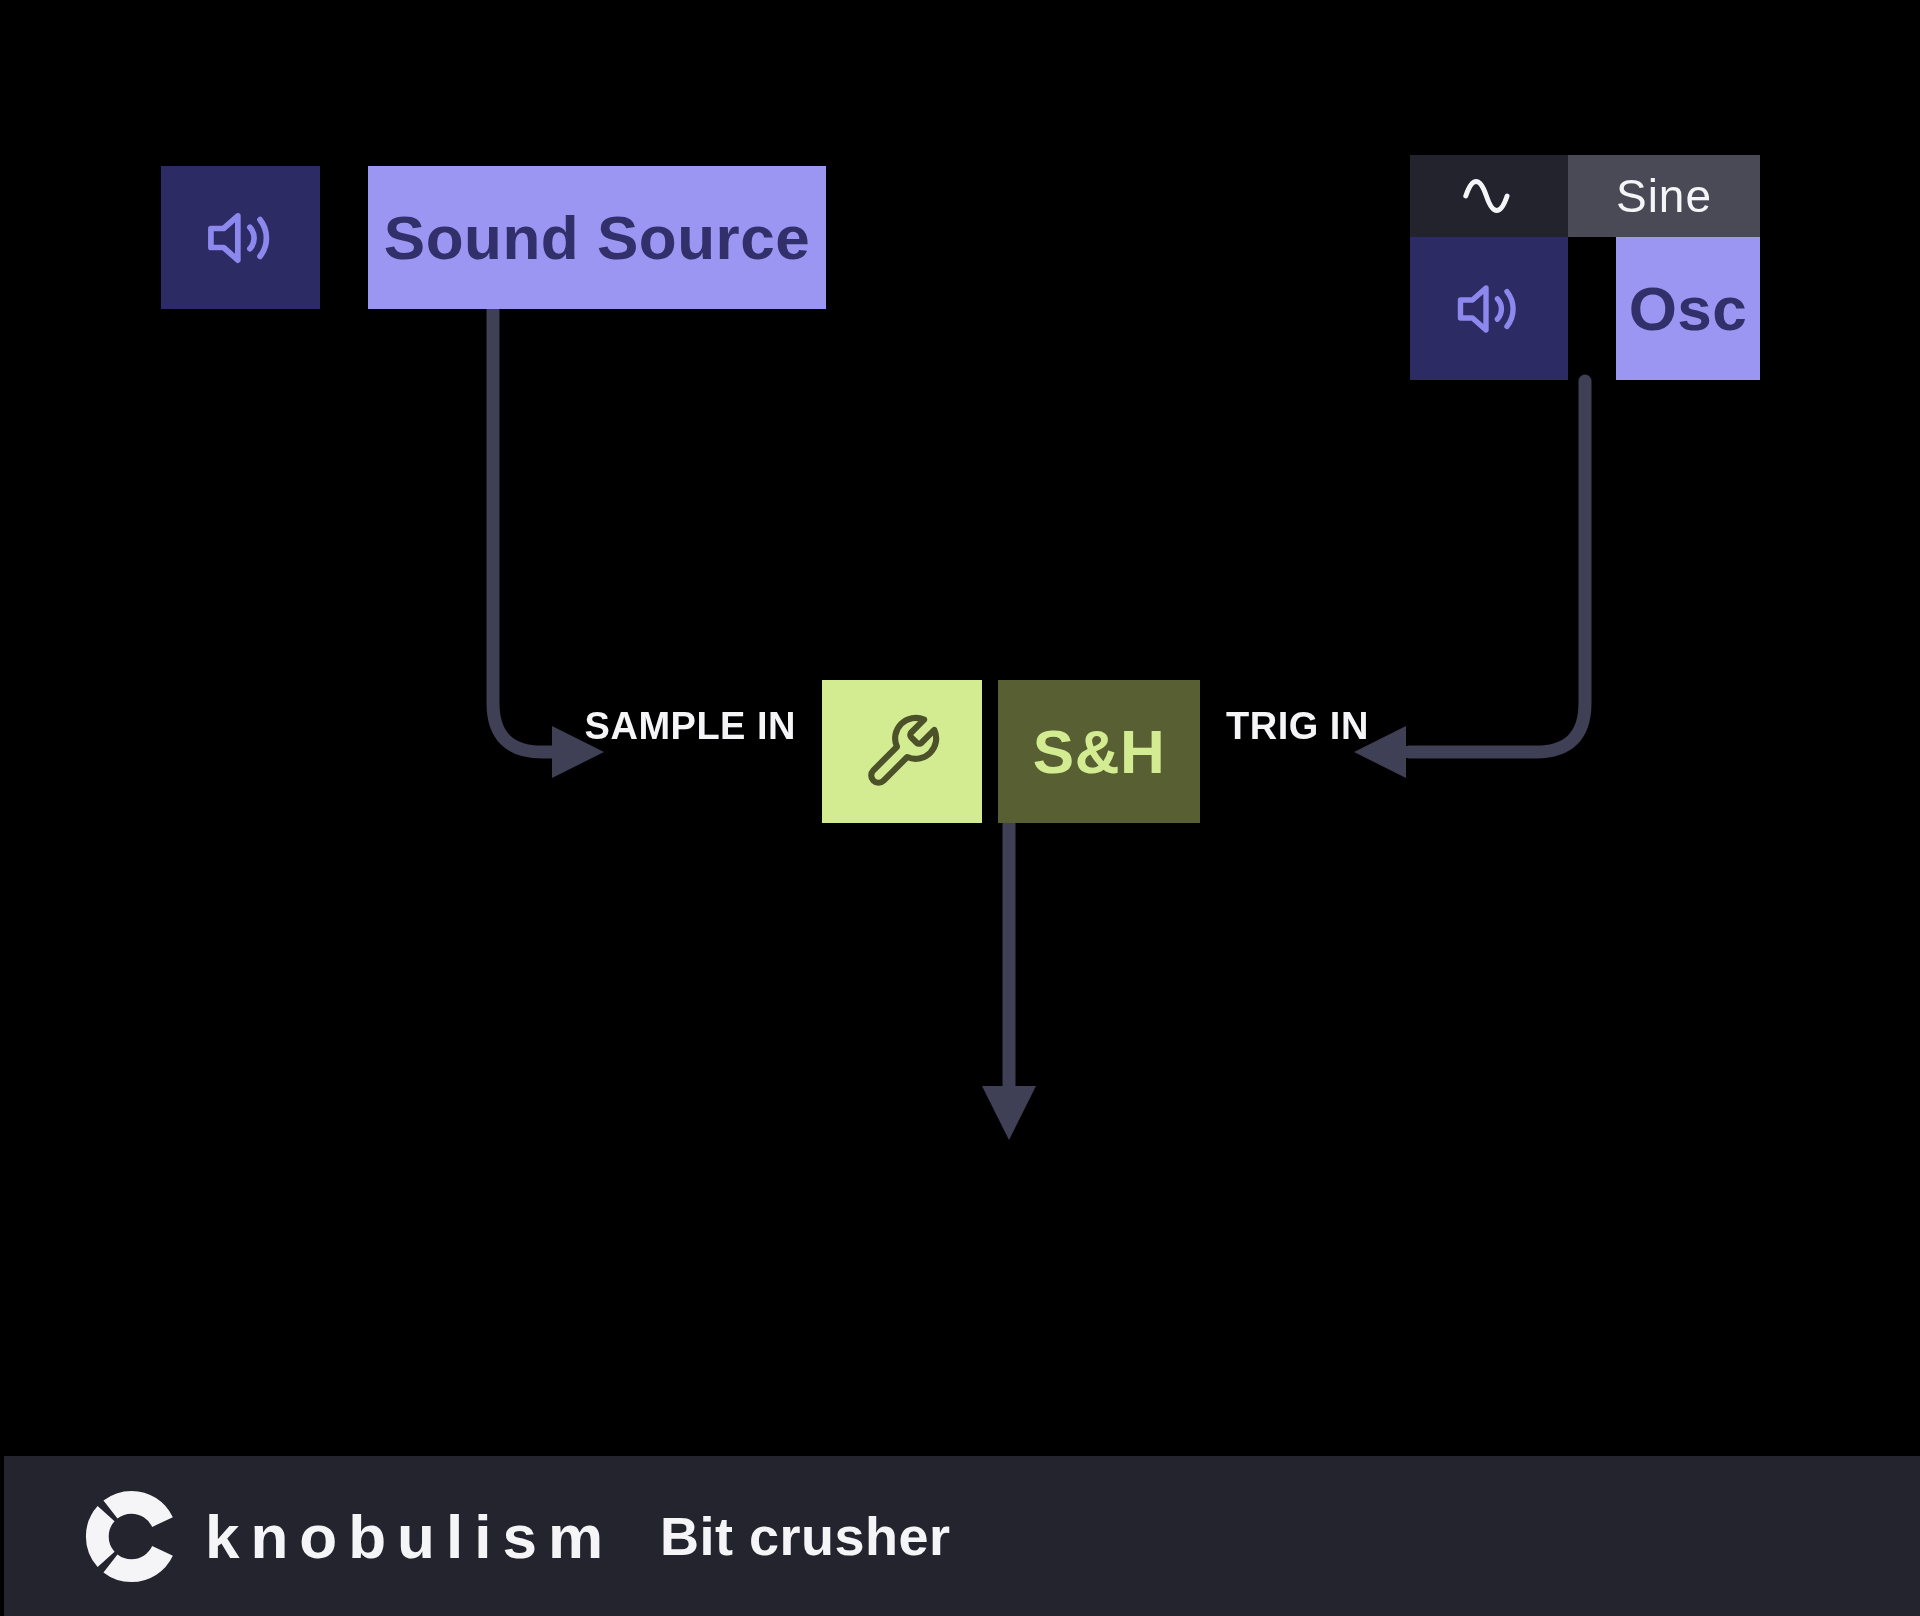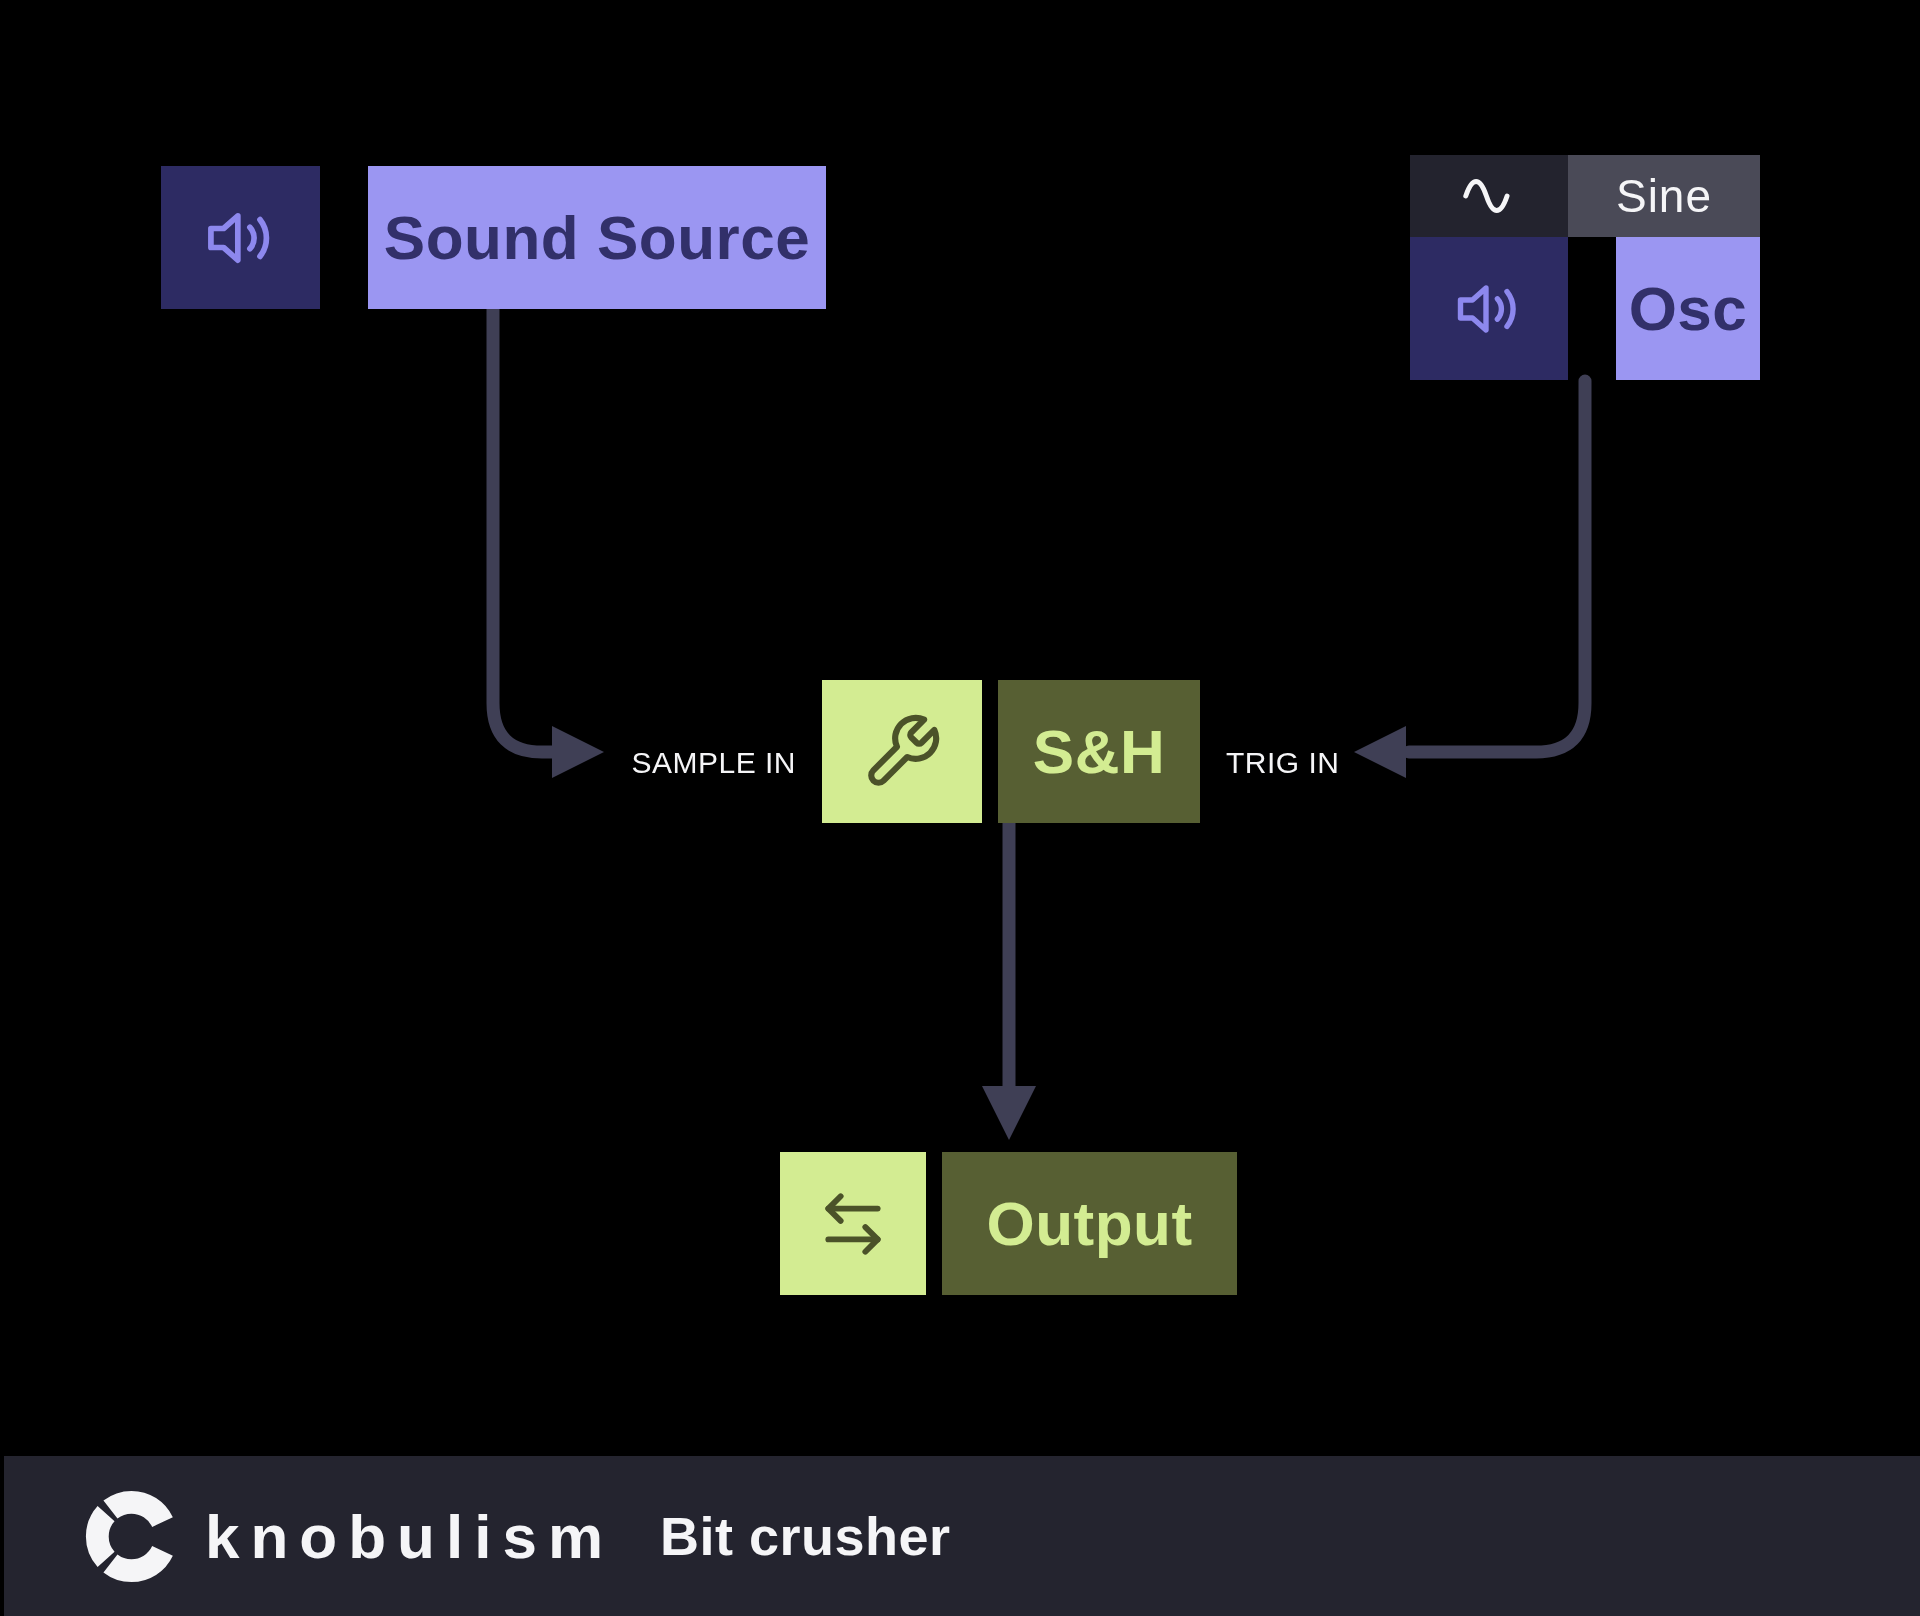--- a/index.html
+++ b/index.html
@@ -28,22 +28,22 @@
   
   .cell.green-light{background:var(--accent-green,#d3ec92);color:var(--olive-icon,#4b5229);}
   .cell.green-dark{background:var(--accent-olive,#575f33);color:var(--accent-green,#d3ec92);margin-left:16px;}
 
   .node-label{font-weight:bold;font-size:62px;letter-spacing:0.5px;}
   .node-label.small{font-weight:normal;font-size:46px;letter-spacing:1px;}
 
   .port-label{
     position:absolute;
     color:var(--text-light,#f5f5f7);
-    font-size:30px;font-weight:400;letter-spacing:0.5px;
-    top:744px;line-height:38px;white-space:nowrap;
+    font-size:38px;font-weight:700;letter-spacing:0.5px;
+    top:707px;line-height:38px;white-space:nowrap;
   }
   #port-sample{left:500px;width:296px;text-align:right;}
   #port-trig{left:1226px;}
 
   .footer{
     position:absolute;left:4px;top:1456px;width:1920px;height:160px;
     background:var(--footer-bg,#24242f);
     display:flex;align-items:center;
   }
   .logo{flex:0 0 auto;margin-left:80px;width:95px;height:95px;}
@@ -118,33 +118,20 @@
       </svg>
     </div>
     <div class="cell label-cell green-dark">
       <span class="node-label">S&amp;H</span>
     </div>
   </div>
 
   <div class="port-label" id="port-sample">SAMPLE IN</div>
   <div class="port-label" id="port-trig">TRIG IN</div>
 
-  <div class="node" style="left:780px;top:1152px;width:457px;height:143px">
-    <div class="cell icon-cell green-light" style="width:146px">
-      <svg class="glyph" width="74" height="74" viewBox="0 0 24 24" fill="none" stroke="currentColor" stroke-width="1.9" stroke-linecap="round" stroke-linejoin="round">
-        <path d="m8 3-4 4 4 4"></path>
-        <path d="M4 7h16"></path>
-        <path d="m16 21 4-4-4-4"></path>
-        <path d="M20 17H4"></path>
-      </svg>
-    </div>
-    <div class="cell label-cell green-dark">
-      <span class="node-label">Output</span>
-    </div>
-  </div>
 
   <div class="footer">
     <svg class="logo" viewBox="0 0 100 100" aria-hidden="true">
       <circle cx="50" cy="50" r="36" pathLength="360" fill="none" stroke="var(--text-light,#f5f5f7)" stroke-width="24" stroke-dasharray="0 25 103 10 84 10 103 25"></circle>
     </svg>
     <div class="brand">knobulism</div>
     <div class="patch-title">Bit crusher</div>
   </div>
 
 </div>

